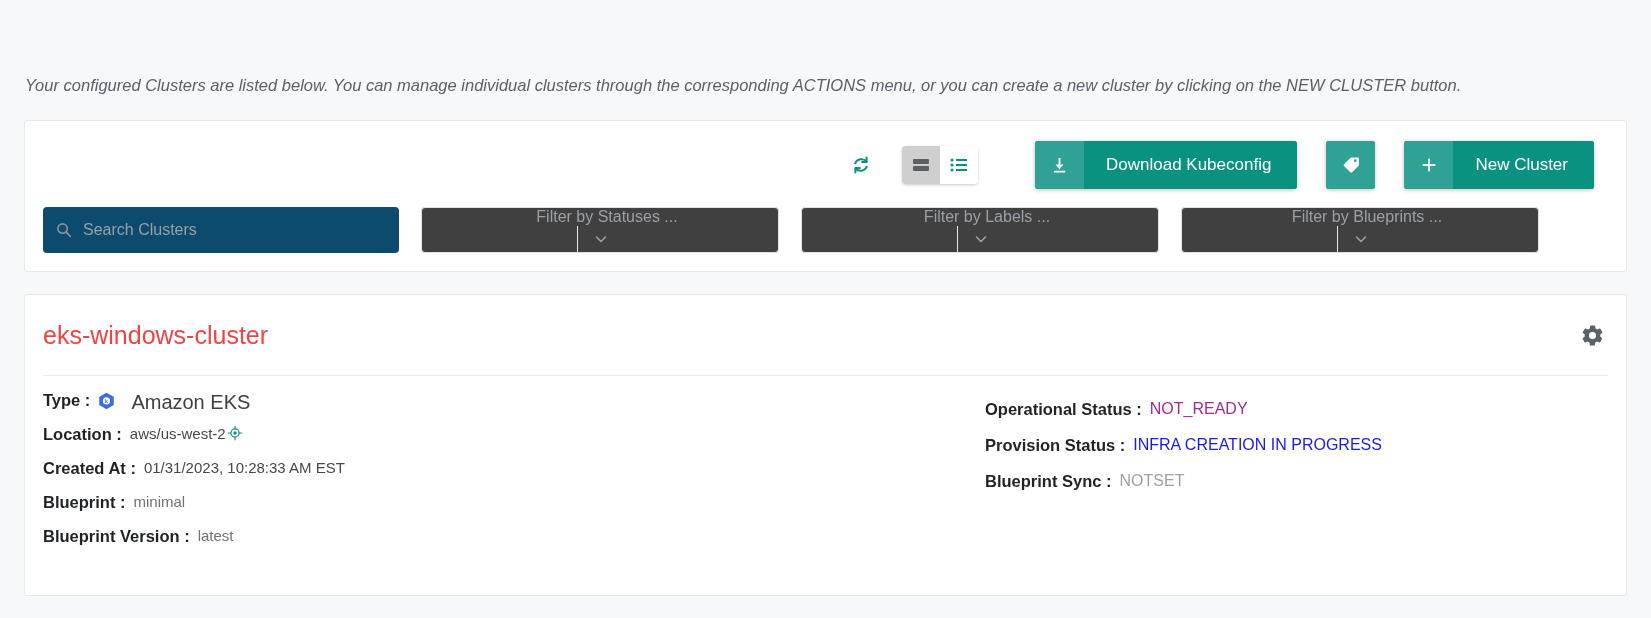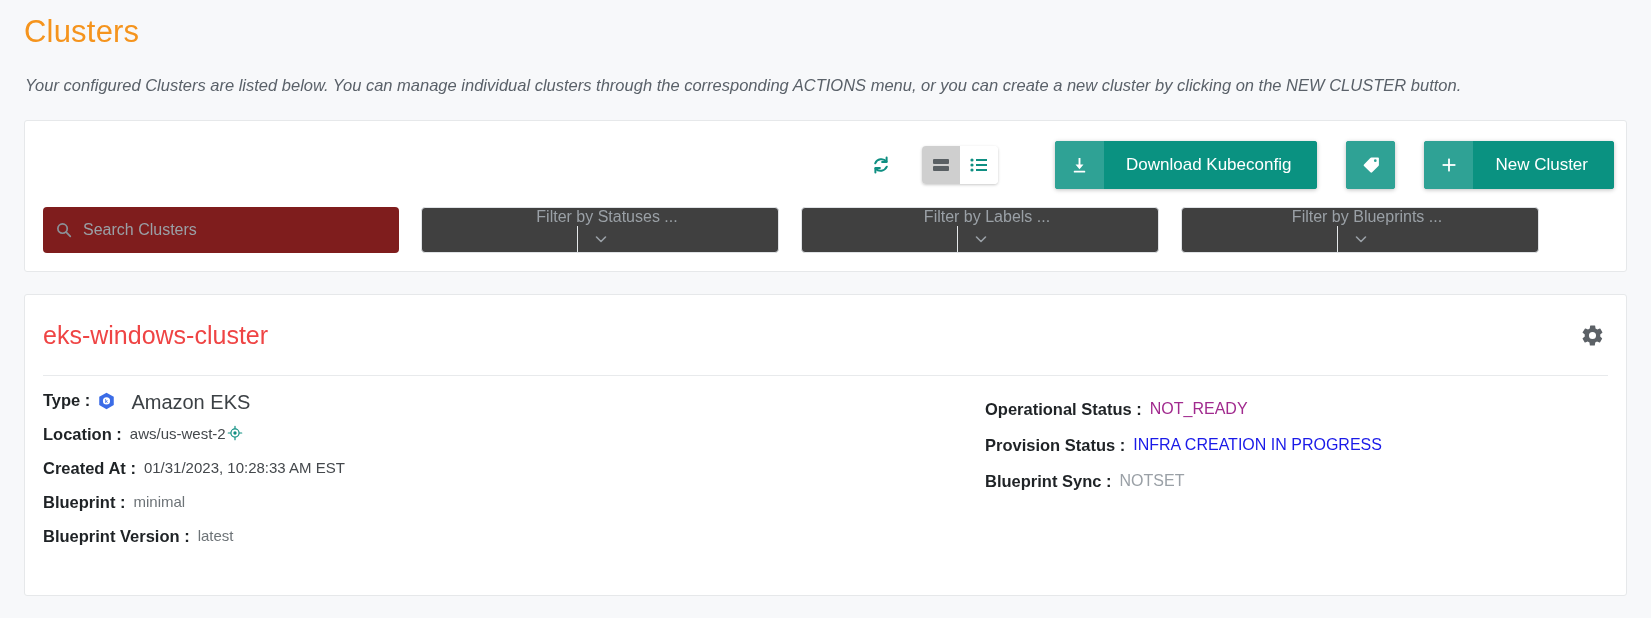--- a/index.html
+++ b/index.html
@@ -48,21 +48,21 @@
     top: 120px;
     width: 1603px;
     height: 152px;
     background: #ffffff;
     border: 1px solid #e6e8ea;
     border-radius: 3px;
   }
 
   .toolbar-row {
     position: absolute;
-    right: 12px;
+    right: 32px;
     top: 20px;
     height: 48px;
     display: flex;
     align-items: center;
     gap: 12px;
   }
 
   .refresh-btn {
     width: 34px;
     height: 34px;
@@ -128,21 +128,21 @@
     top: 86px;
     right: 18px;
     height: 46px;
     display: flex;
     align-items: center;
   }
 
   .search-box {
     width: 356px;
     height: 46px;
-    background: #7f1d1d;
+    background: #0c4a6e;
     border-radius: 4px;
     display: flex;
     align-items: center;
     padding: 0 12px;
     cursor: text;
   }
   .search-box .ph {
     font-size: 16px;
     color: #9aa0a6;
     margin-left: 10px;
@@ -258,21 +258,20 @@
 
   .icon-inline { margin: 0 6px 0 6px; display: inline-flex; align-items: center; }
 
   svg { display: block; }
 </style>
 </head>
 <body>
 
 <div class="page">
 
-  <div class="page-title">Clusters</div>
   <div class="page-desc">Your configured Clusters are listed below. You can manage individual clusters through the corresponding ACTIONS menu, or you can create a new cluster by clicking on the NEW CLUSTER button.</div>
 
   <div class="toolbar-panel">
 
     <div class="toolbar-row">
 
       <div class="refresh-btn">
         <span>
           <svg width="24" height="24" viewBox="0 0 24 24" fill="none" stroke="#0f8f82" stroke-width="2" stroke-linecap="round">
             <path d="M17.5 8.5 A6.8 6.8 0 0 0 6.2 10.3"></path>

